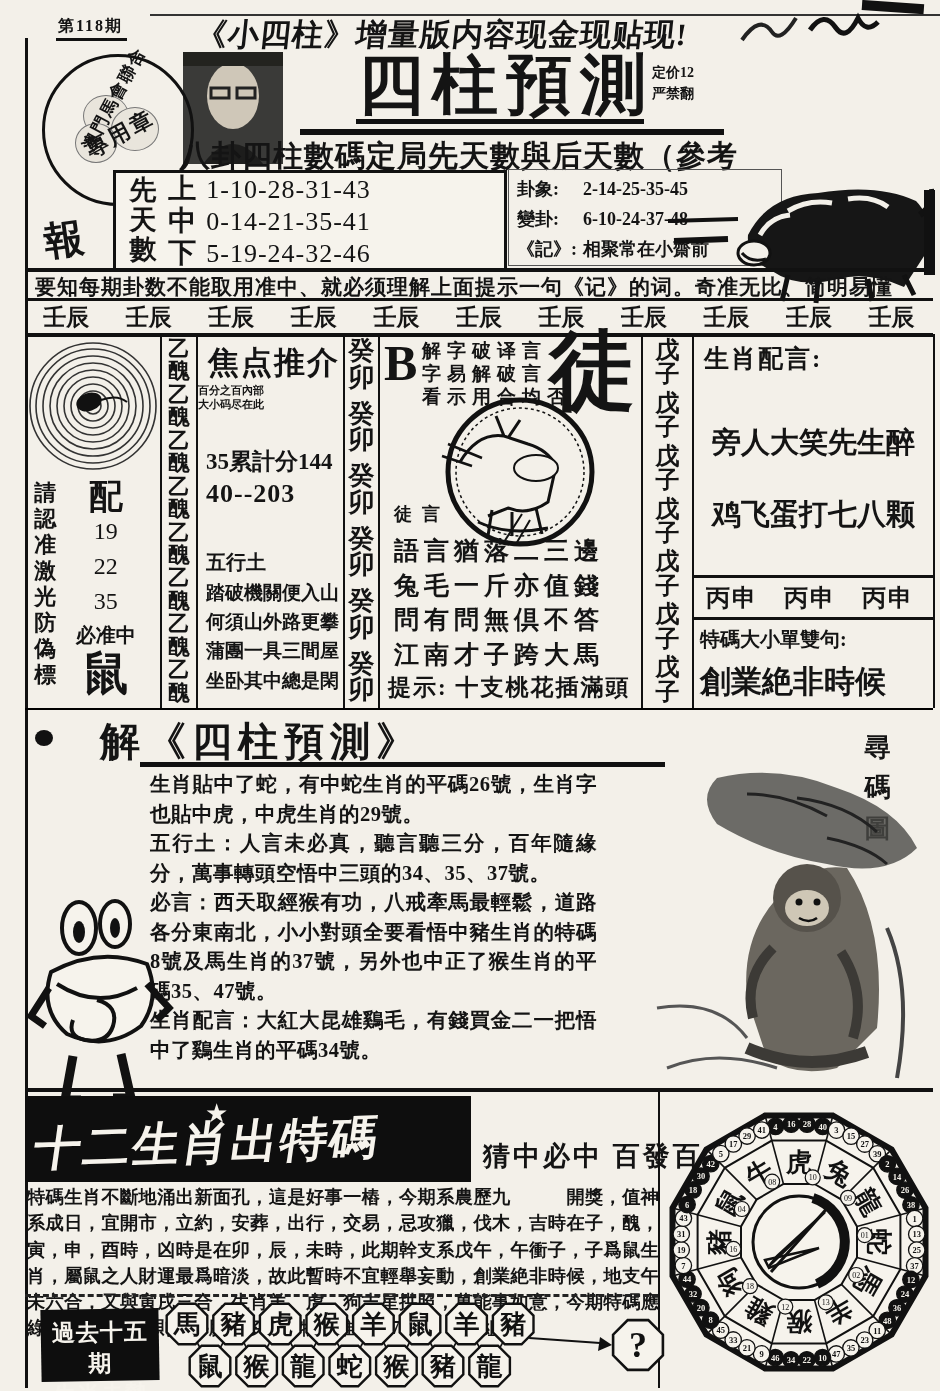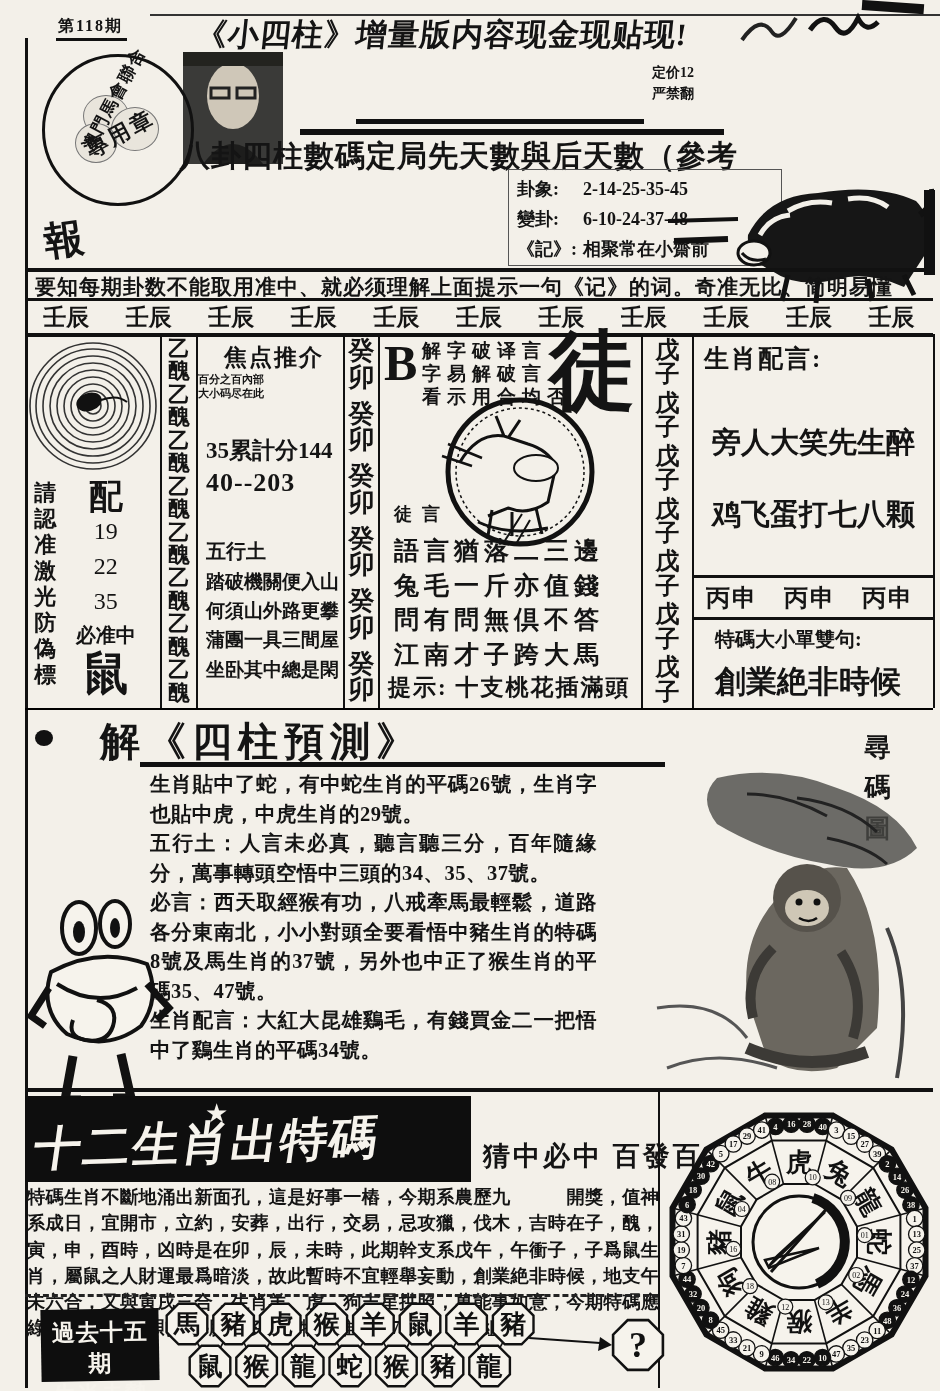--- a/index.html
+++ b/index.html
@@ -58,39 +58,39 @@
   .c4 .gzitem{font-size:26px;}
   .c6 .gzitem{font-size:24px;}
   .spiral{display:block;margin:4px auto 0;}
   .c1row{display:flex;margin-top:2px;}
   .laser{font-size:22px;font-weight:900;margin-left:8px;letter-spacing:0;line-height:1.18;}
   .peicol{margin-left:18px;text-align:center;}
   .pei{font-size:34px;font-weight:900;line-height:1.0;}
   .peinum{font-size:24px;line-height:1.45;}
   .sure{font-size:20px;font-weight:bold;margin-top:4px;white-space:nowrap;}
   .rat{font-size:46px;font-weight:900;line-height:1.1;}
-  .c3 .focus-title{font-size:23px;font-weight:900;text-align:center;margin-top:8px;letter-spacing:2px;margin-left:7px;}
+  .c3 .focus-title{font-size:31px;font-weight:900;text-align:center;margin-top:8px;letter-spacing:2px;margin-left:7px;}
   .c3 .focus-sub{font-size:11px;font-weight:bold;text-align:left;line-height:1.25;}
   .c3 .score{font-size:23px;font-weight:bold;margin:34px 0 0 8px;}
   .c3 .score2{font-size:26px;font-weight:bold;margin:2px 0 0 8px;letter-spacing:1px;}
   .c3 .wuxing{font-size:20px;font-weight:900;margin:40px 0 2px 8px;}
   .c3 .poem{font-size:19px;font-weight:900;line-height:1.55;margin-left:8px;white-space:nowrap;}
   .c5 .bigB{position:absolute;left:4px;top:0px;font-size:50px;font-weight:bold;}
   .c5 .hlines{position:absolute;left:42px;top:6px;font-size:19px;font-weight:900;line-height:1.2;letter-spacing:6px;white-space:nowrap;}
   .c5 .tu{position:absolute;right:6px;top:-6px;font-size:86px;font-weight:900;line-height:1;}
   .c5 .beastcircle{position:absolute;left:28px;top:58px;}
   .c5 .tuyan{position:absolute;left:14px;top:168px;font-size:18px;font-weight:900;letter-spacing:10px;}
   .c5 .verse{position:absolute;left:14px;top:200px;font-size:25px;font-weight:900;line-height:1.38;letter-spacing:5px;white-space:nowrap;text-align:right;}
   .c5 .hint{position:absolute;left:8px;top:338px;font-size:23px;font-weight:900;letter-spacing:2px;white-space:nowrap;}
   .c7 .box1{height:244px;border-bottom:3px solid #111;box-sizing:border-box;}
   .c7 .sx-title{font-size:25px;font-weight:900;padding:8px 0 0 10px;letter-spacing:2px;}
   .c7 .sx-line1{font-size:29px;font-weight:900;text-align:center;margin-top:48px;white-space:nowrap;}
   .c7 .sx-line2{font-size:29px;font-weight:900;text-align:center;margin-top:32px;white-space:nowrap;}
   .c7 .box2{height:42px;border-bottom:3px solid #111;box-sizing:border-box;font-size:24px;font-weight:900;line-height:40px;padding-left:12px;letter-spacing:2px;}
-  .c7 .box3{padding:6px 0 0 21px;}
+  .c7 .box3{padding:6px 0 0 6px;}
   .c7 .sp-title{font-size:20px;font-weight:900;}
   .c7 .sp-line{font-size:31px;font-weight:900;margin-top:8px;white-space:nowrap;}
 
   
   .s2{position:absolute;left:25px;top:708px;width:908px;height:380px;border-top:2px solid #000000;}
   .s2 .dot{position:absolute;left:10px;top:20px;width:18px;height:16px;background:#111;border-radius:50%;}
   .s2 .t{position:absolute;left:75px;top:4px;font-size:40px;font-weight:900;letter-spacing:6px;}
   .s2 .underline{position:absolute;left:115px;top:52px;width:525px;height:5px;background:#111;}
   .s2 .xunma{position:absolute;left:838px;top:18px;font-size:26px;font-weight:900;line-height:1.55;}
   .s2 .bodytext{position:absolute;left:125px;top:60px;width:447px;}
@@ -131,37 +131,55 @@
   <div class="photo">
     <svg width="100" height="112">
       <rect width="100" height="112" fill="#3a3a38"></rect>
       <ellipse cx="50" cy="44" rx="26" ry="33" fill="#cfc7b8"></ellipse>
       <rect x="28" y="36" width="18" height="10" fill="none" stroke="#222" stroke-width="3"></rect>
       <rect x="54" y="36" width="18" height="10" fill="none" stroke="#222" stroke-width="3"></rect>
       <path d="M20 112 Q50 72 80 112 Z" fill="#1d1d1c"></path>
       <rect x="0" y="0" width="100" height="14" fill="#23231f"></rect>
     </svg>
   </div>
+  <div class="title">四柱預測</div>
   <div class="pricenotes">
     <div>定价12</div>
     <div>严禁翻</div>
   </div>
   <div class="rule1"></div>
   <div class="rule2"></div>
   <div class="subtitle">八卦四柱數碼定局先天數與后天數（參考</div>
   <div class="stamp">
     <div class="cloud" style="left:38px;top:38px;width:44px;height:40px;"></div>
     <div class="cloud" style="left:66px;top:50px;width:46px;height:42px;"></div>
     <div class="cloud" style="left:30px;top:66px;width:40px;height:38px;"></div>
     <span class="ring">澳門馬會聯合</span>
     <span class="inner">專用章</span>
   </div>
   <div class="bao">報</div>
   <div class="frame-left"></div>
 
+  <div class="numbox">
+    <div class="numlabel vt">先天數</div>
+    <div class="numrows">
+        <div class="numrow">
+          <span class="k">上</span>
+          <span class="v">1-10-28-31-43</span>
+        </div>
+        <div class="numrow">
+          <span class="k">中</span>
+          <span class="v">0-14-21-35-41</span>
+        </div>
+        <div class="numrow">
+          <span class="k">下</span>
+          <span class="v">5-19-24-32-46</span>
+        </div>
+      </div>
+  </div>
   <div class="guabox">
       <div class="guarow">
         <span class="k">卦象:</span>
         <span class="v">2-14-25-35-45</span>
       </div>
       <div class="guarow">
         <span class="k">變卦:</span>
         <span class="v">6-10-24-37-48</span>
       </div>
       <div class="guarow">

